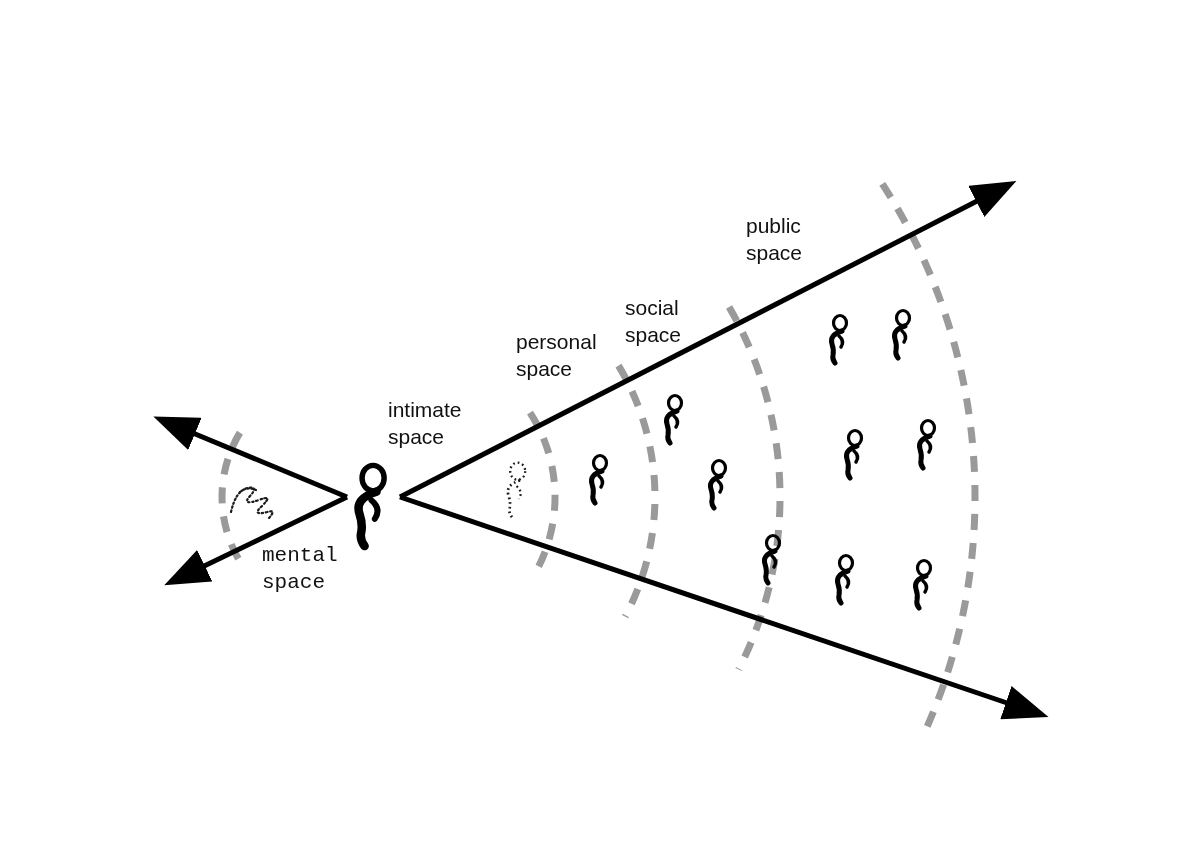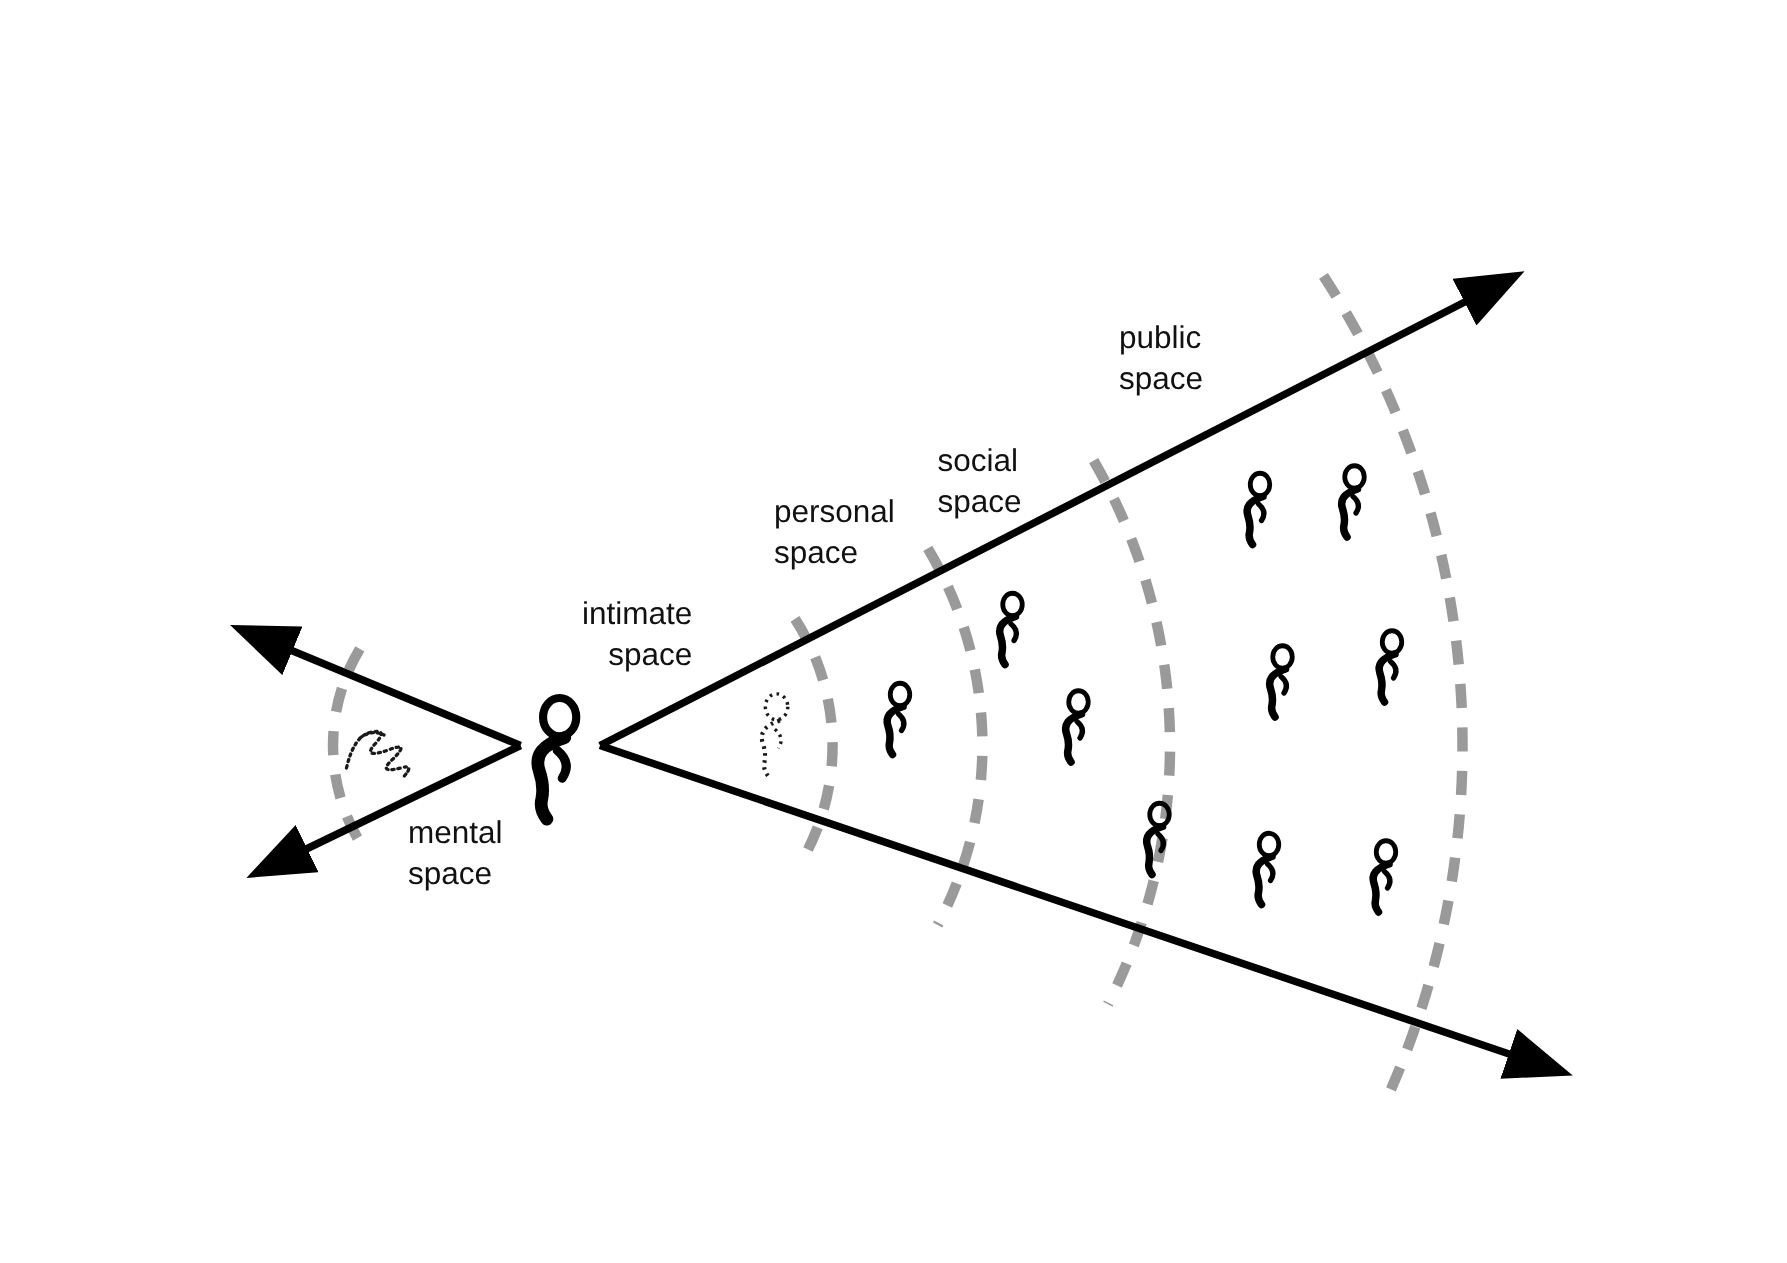--- a/index.html
+++ b/index.html
@@ -74,26 +74,26 @@
     <use href="#person-glyph" xlink:href="#person-glyph" stroke="#000000" transform="translate(755,535)"></use>
 
     <use href="#person-glyph" xlink:href="#person-glyph" stroke="#000000" transform="translate(822,315)"></use>
     <use href="#person-glyph" xlink:href="#person-glyph" stroke="#000000" transform="translate(885,310)"></use>
     <use href="#person-glyph" xlink:href="#person-glyph" stroke="#000000" transform="translate(837,430)"></use>
     <use href="#person-glyph" xlink:href="#person-glyph" stroke="#000000" transform="translate(910,420)"></use>
     <use href="#person-glyph" xlink:href="#person-glyph" stroke="#000000" transform="translate(828,555)"></use>
     <use href="#person-glyph" xlink:href="#person-glyph" stroke="#000000" transform="translate(906,560)"></use>
   </svg>
 
-  <div class="zone-label" style="left:272px; top:542px;">
+  <div class="zone-label" style="left:262px; top:542px;font-family:Liberation Mono, monospace;">
     <span class="ll">mental</span>
     <span class="ll">space</span>
   </div>
 
-  <div class="zone-label" style="left:388px; top:396px;text-align:right;">
+  <div class="zone-label" style="left:388px; top:396px;">
     <span class="ll">intimate</span>
     <span class="ll">space</span>
   </div>
 
   <div class="zone-label" style="left:516px; top:328px;">
     <span class="ll">personal</span>
     <span class="ll">space</span>
   </div>
 
   <div class="zone-label" style="left:625px; top:278px;margin-top:16px;">

